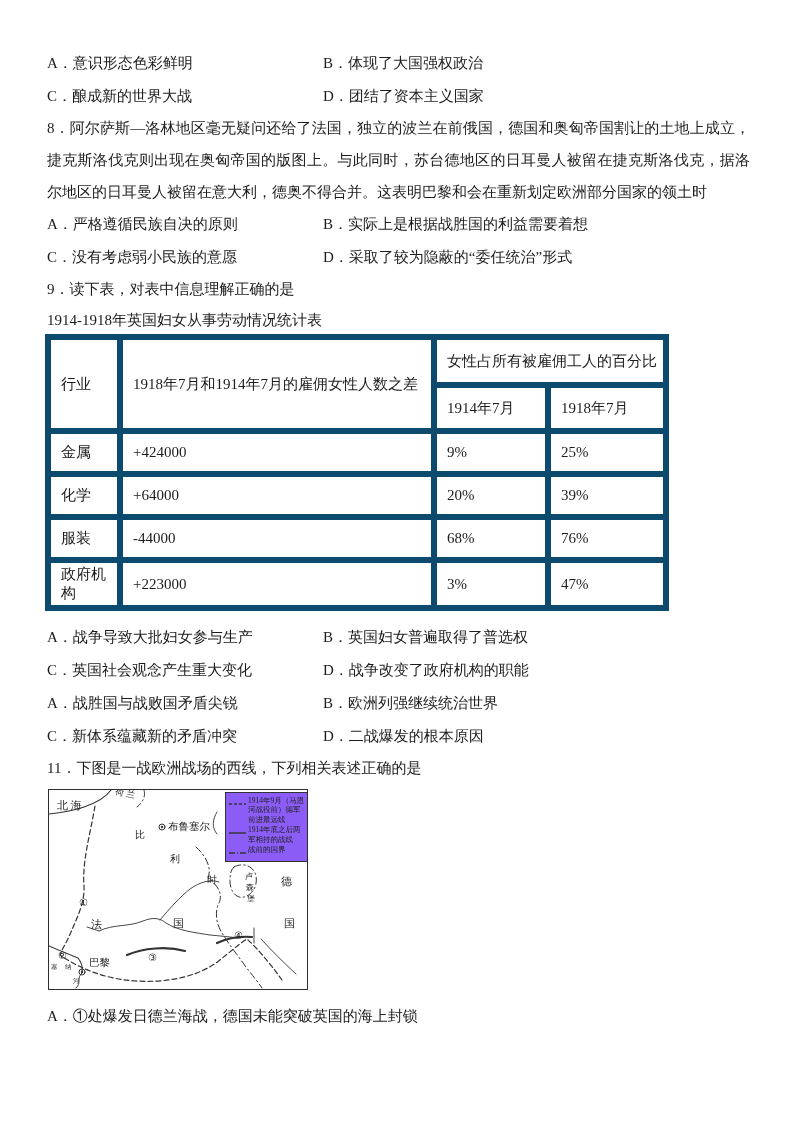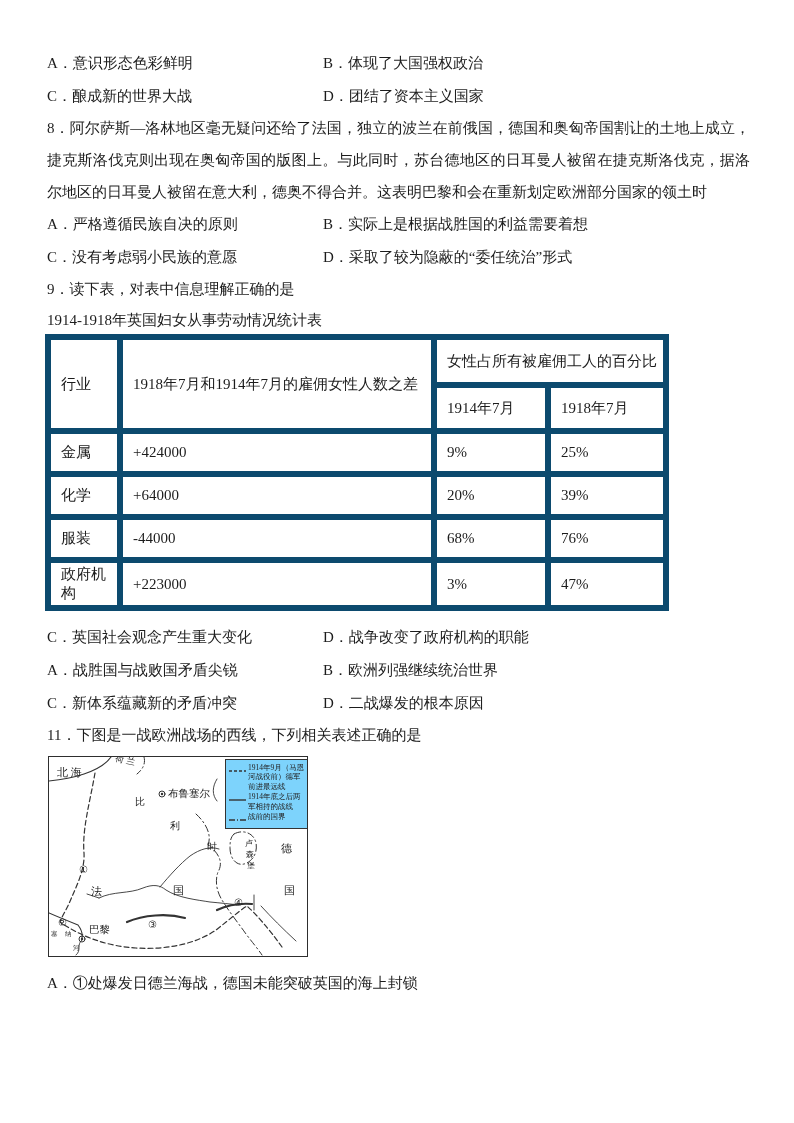--- a/index.html
+++ b/index.html
@@ -32,21 +32,21 @@
   
   .map{
     position:relative;width:258px;height:199px;border:1.5px solid #2e2e2e;
     margin:4px 0 10px 1px;background:#fff;overflow:hidden;
     font-family:"Liberation Serif","DejaVu Serif",serif;
   }
   .map svg.geo{position:absolute;left:0;top:0;}
   .ml{position:absolute;white-space:nowrap;color:#222;}
   .legend{
     position:absolute;left:176px;top:2px;width:78px;
-    border:1px solid #333;background:#7dd3fc;padding:3px 2px 2px 3px;
+    border:1px solid #333;background:#8b5cf6;padding:3px 2px 2px 3px;
     font-size:7.5px;line-height:9.5px;color:#222;
   }
   .legend-item{display:flex;margin-bottom:1px;}
   .legend-sample{flex:0 0 19px;padding-top:3px;}
   .legend-text{flex:1;text-align:left;}
 </style>
 </head>
 <body>
 
 <div class="page">
@@ -105,20 +105,24 @@
       <tr class="dr">
         <td>政府机构</td>
         <td>+223000</td>
         <td>3%</td>
         <td>47%</td>
       </tr>
     </tbody>
   </table>
 
   <div style="height:10px"></div>
+  <div class="opt-row">
+    <span class="opt-left">A．战争导致大批妇女参与生产</span>
+    <span class="opt-right">B．英国妇女普遍取得了普选权</span>
+  </div>
   <div class="opt-row">
     <span class="opt-left">C．英国社会观念产生重大变化</span>
     <span class="opt-right">D．战争改变了政府机构的职能</span>
   </div>
 
   <div class="opt-row">
     <span class="opt-left">A．战胜国与战败国矛盾尖锐</span>
     <span class="opt-right">B．欧洲列强继续统治世界</span>
   </div>
   <div class="opt-row">

